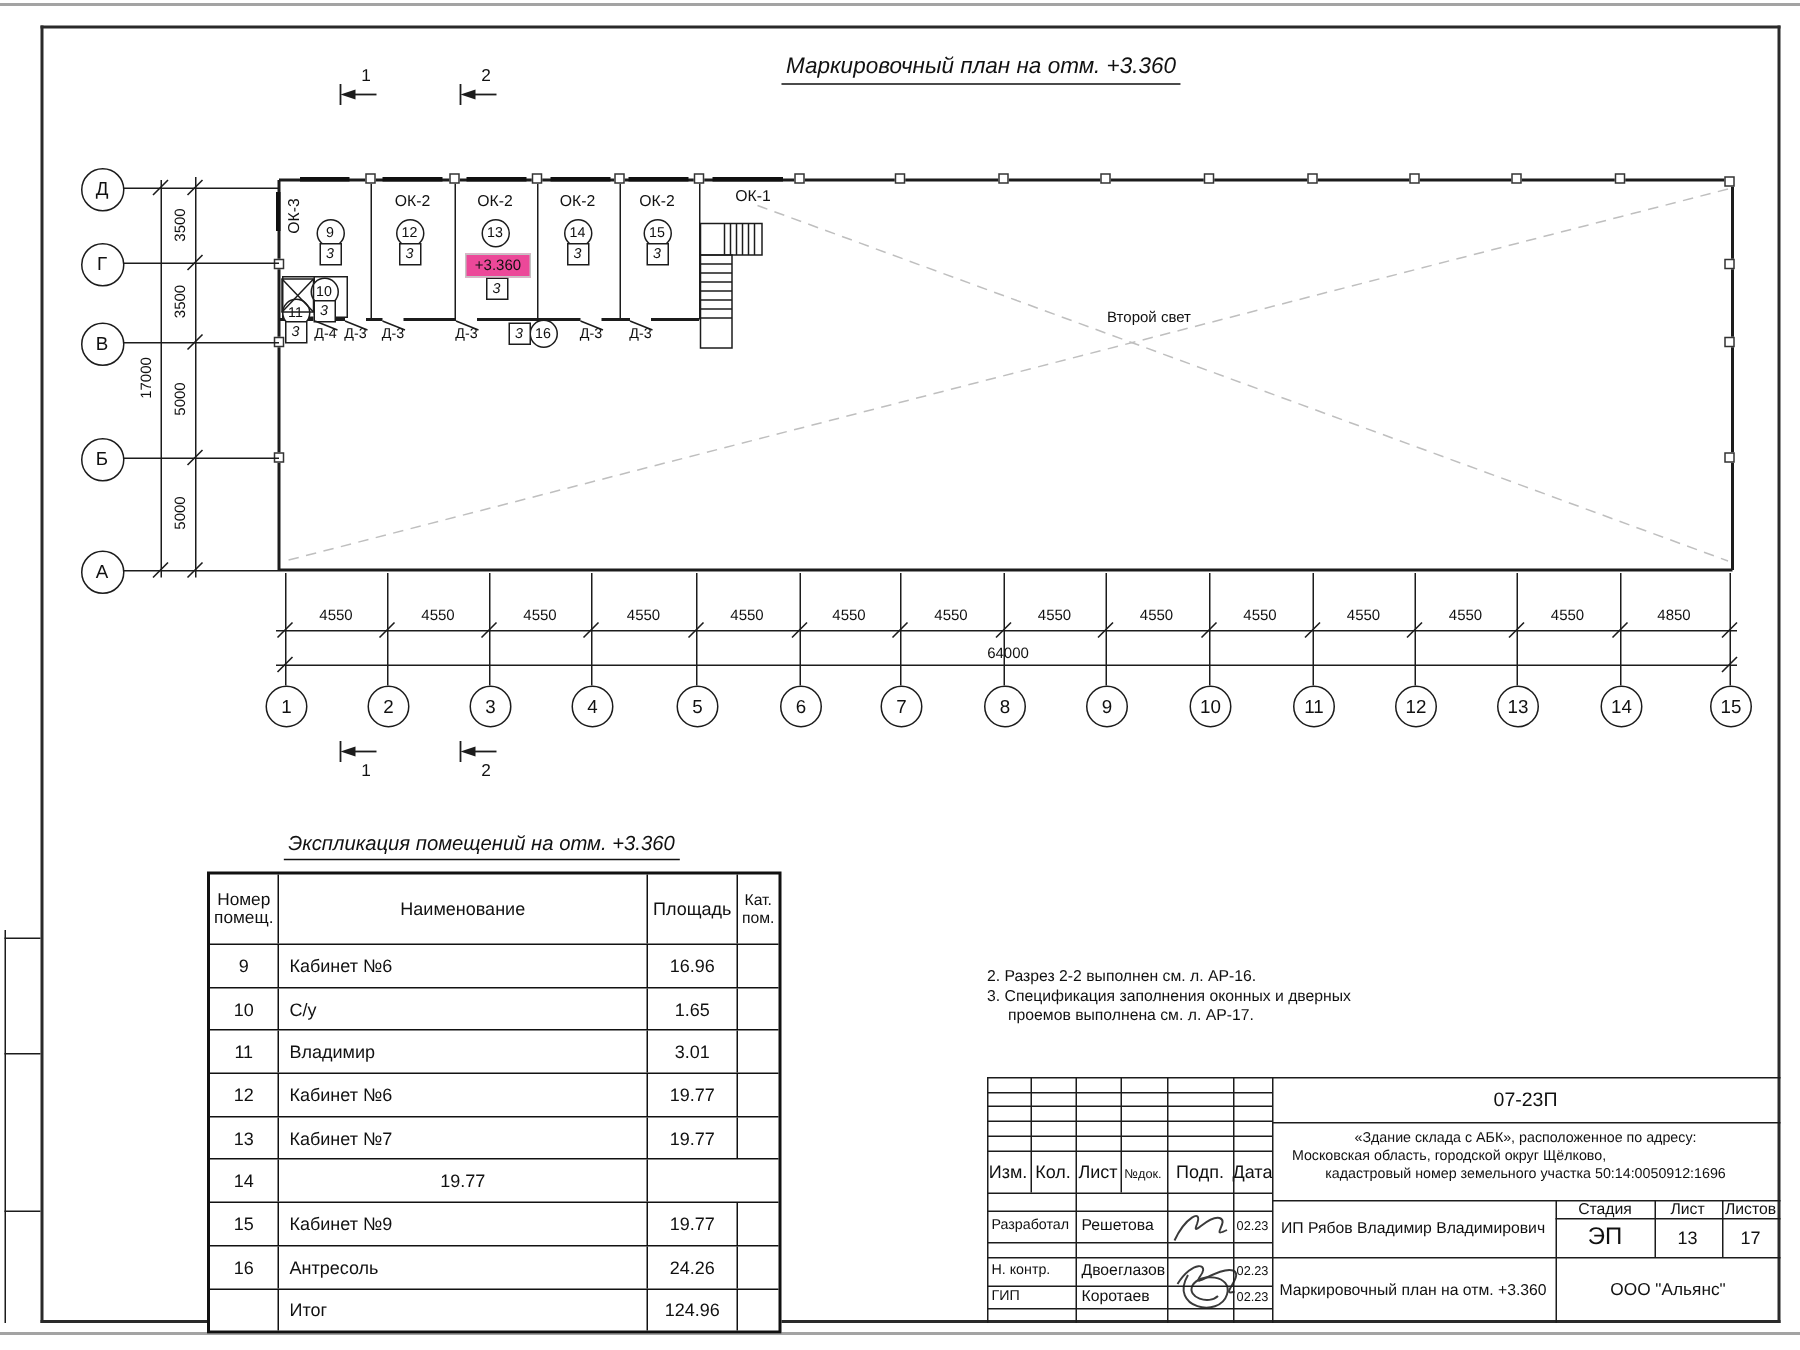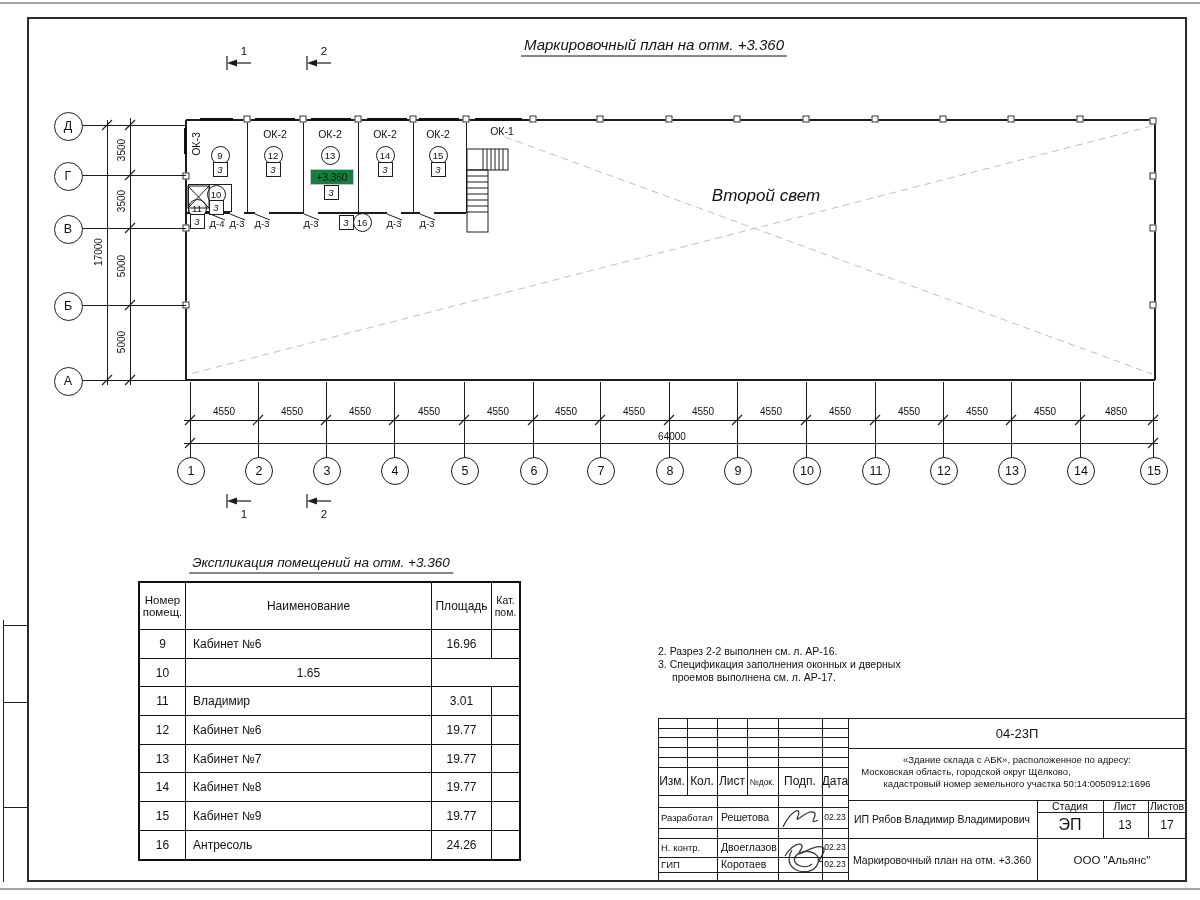--- a/index.html
+++ b/index.html
@@ -191,23 +191,23 @@
     <div class="lbl doorlbl" style="left: 262px; top: 223px;">Д-3</div>
     <div class="lbl doorlbl" style="left: 311px; top: 223px;">Д-3</div>
     <div class="lbl doorlbl" style="left: 394px; top: 223px;">Д-3</div>
     <div class="lbl doorlbl" style="left: 427px; top: 223px;">Д-3</div>
     <div class="lbl seclbl" style="left: 244px; top: 51px;">1</div>
     <div class="lbl seclbl" style="left: 244px; top: 514px;">1</div>
     <div class="lbl seclbl" style="left: 324px; top: 51px;">2</div>
     <div class="lbl seclbl" style="left: 324px; top: 514px;">2</div>
   </div>
 
-<div class="abs" style="left:310px;top:169px;width:42px;height:14px;border:1px solid #c4c4c4;display:flex;align-items:center;justify-content:center;font-size:10px;background:#15803d;">+3.360</div>
-
-<div class="lbl" style="left:766px;top:196px;font-size:17px;font-style:italic;">Второй свет</div>
+<div class="abs" style="left:310px;top:169px;width:42px;height:14px;border:1px solid #c4c4c4;display:flex;align-items:center;justify-content:center;font-size:10px;background:#ec4899;">+3.360</div>
+
+<div class="lbl" style="left:766px;top:212px;font-size:10px;">Второй свет</div>
 
 <svg id="ov" width="1200" height="900" style="position:absolute;left:0;top:0;pointer-events:none;">
   <g stroke="#bfbfbf" stroke-width="1" stroke-dasharray="7 5">
     <line x1="505" y1="137" x2="1152" y2="374"></line>
     <line x1="1152" y1="126" x2="190" y2="374"></line>
   </g>
   <g stroke="#1c1c1c" stroke-width="1" fill="none">
     <rect x="467" y="149" width="41" height="21"></rect>
     <line x1="483" y1="149" x2="483" y2="170"></line>
     <line x1="487" y1="149" x2="487" y2="170"></line>
@@ -294,20 +294,21 @@
     <div style="font-size:10.5px;">Кат. пом.</div>
   </div>
 <div class="exp-row exp-body">
       <div>9</div>
       <div class="namecell">Кабинет №6</div>
       <div>16.96</div>
       <div></div>
     </div>
     <div class="exp-row exp-body">
       <div>10</div>
+      <div class="namecell">С/у</div>
       <div>1.65</div>
       <div></div>
     </div>
     <div class="exp-row exp-body">
       <div>11</div>
       <div class="namecell">Владимир</div>
       <div>3.01</div>
       <div></div>
     </div>
     <div class="exp-row exp-body">
@@ -317,46 +318,51 @@
       <div></div>
     </div>
     <div class="exp-row exp-body">
       <div>13</div>
       <div class="namecell">Кабинет №7</div>
       <div>19.77</div>
       <div></div>
     </div>
     <div class="exp-row exp-body">
       <div>14</div>
-      <div class="namecell">Кабинет №8</div>
       <div>19.77</div>
       <div></div>
     </div>
     <div class="exp-row exp-body">
       <div>15</div>
       <div class="namecell">Кабинет №9</div>
       <div>19.77</div>
       <div></div>
     </div>
     <div class="exp-row exp-body">
       <div>16</div>
       <div class="namecell">Антресоль</div>
       <div>24.26</div>
+      <div></div>
+    </div>
+    <div class="exp-row exp-body">
+      <div></div>
+      <div class="namecell" style="padding-left: 14px;">Итог</div>
+      <div>124.96</div>
       <div></div>
     </div>
   </div>
 
 <div id="notes" class="abs" style="left:658px;top:645px;width:400px;">
     <div style="position: relative; font-size: 10.5px; line-height: 13.2px; padding-left: 0px;">2. Разрез 2-2 выполнен см. л. АР-16.</div>
     <div style="position: relative; font-size: 10.5px; line-height: 13.2px; padding-left: 0px;">3. Спецификация заполнения оконных и дверных</div>
     <div style="position: relative; font-size: 10.5px; line-height: 13.2px; padding-left: 14px;">проемов выполнена см. л. АР-17.</div>
   </div>
 
 <div id="tb" class="abs" style="left:0;top:0;">
-  <div class="lbl" style="left:1017px;top:733px;font-size:13px;">04-23П</div>
+  <div class="lbl" style="left:1017px;top:733px;font-size:13px;">07-23П</div>
   <div class="lbl" style="left:1017px;top:759px;font-size:9.5px;">«Здание склада с АБК», расположенное по адресу:</div>
   <div class="lbl" style="left:966px;top:771px;font-size:9.5px;">Московская область, городской округ Щёлково,</div>
   <div class="lbl" style="left:1017px;top:783px;font-size:9.5px;">кадастровый номер земельного участка 50:14:0050912:1696</div>
   <div class="lbl" style="left:672px;top:781px;font-size:12px;">Изм.</div>
   <div class="lbl" style="left:702px;top:781px;font-size:12px;">Кол.</div>
   <div class="lbl" style="left:732px;top:781px;font-size:12px;">Лист</div>
   <div class="lbl" style="left:762px;top:782px;font-size:8.5px;">№док.</div>
   <div class="lbl" style="left:800px;top:781px;font-size:12px;">Подп.</div>
   <div class="lbl" style="left:835px;top:781px;font-size:12px;">Дата</div>
   <div class="lbl" style="left:942px;top:819px;font-size:10.5px;">ИП Рябов Владимир Владимирович</div>

